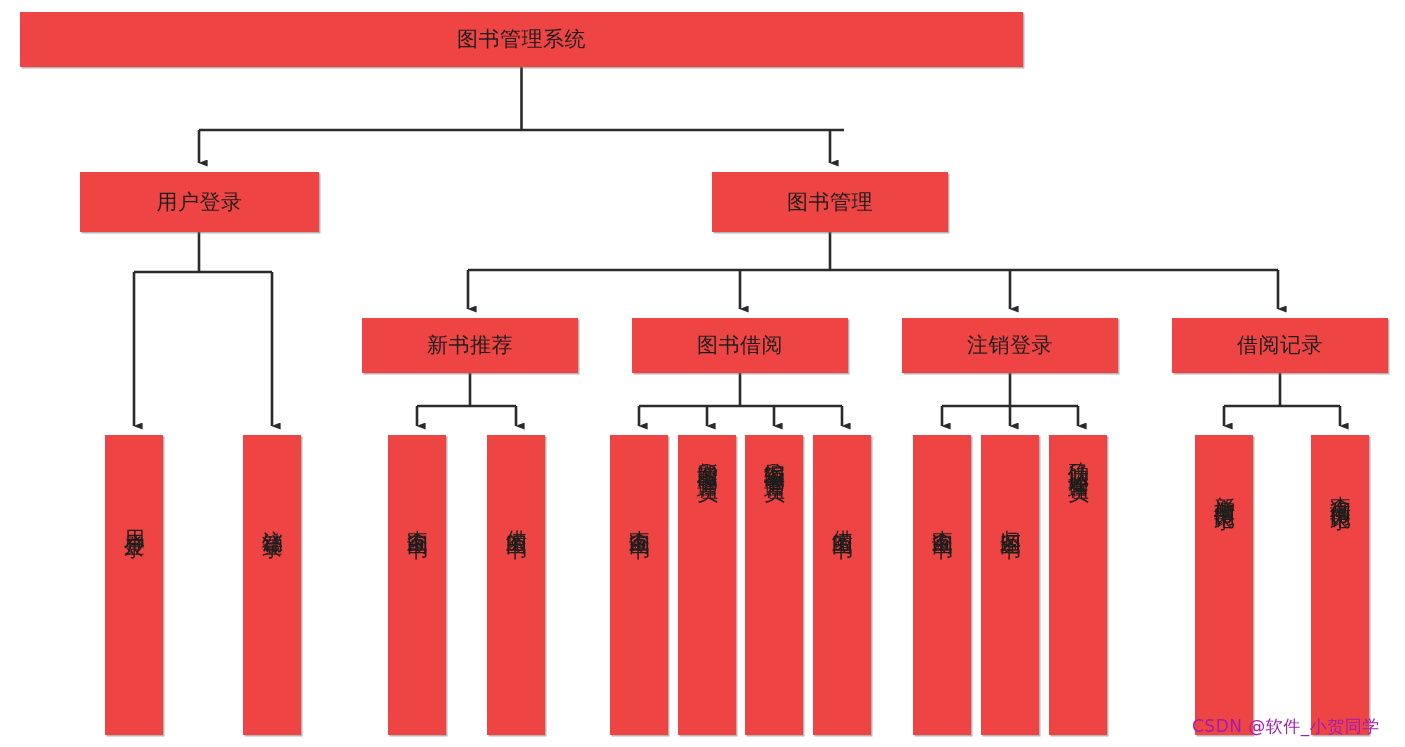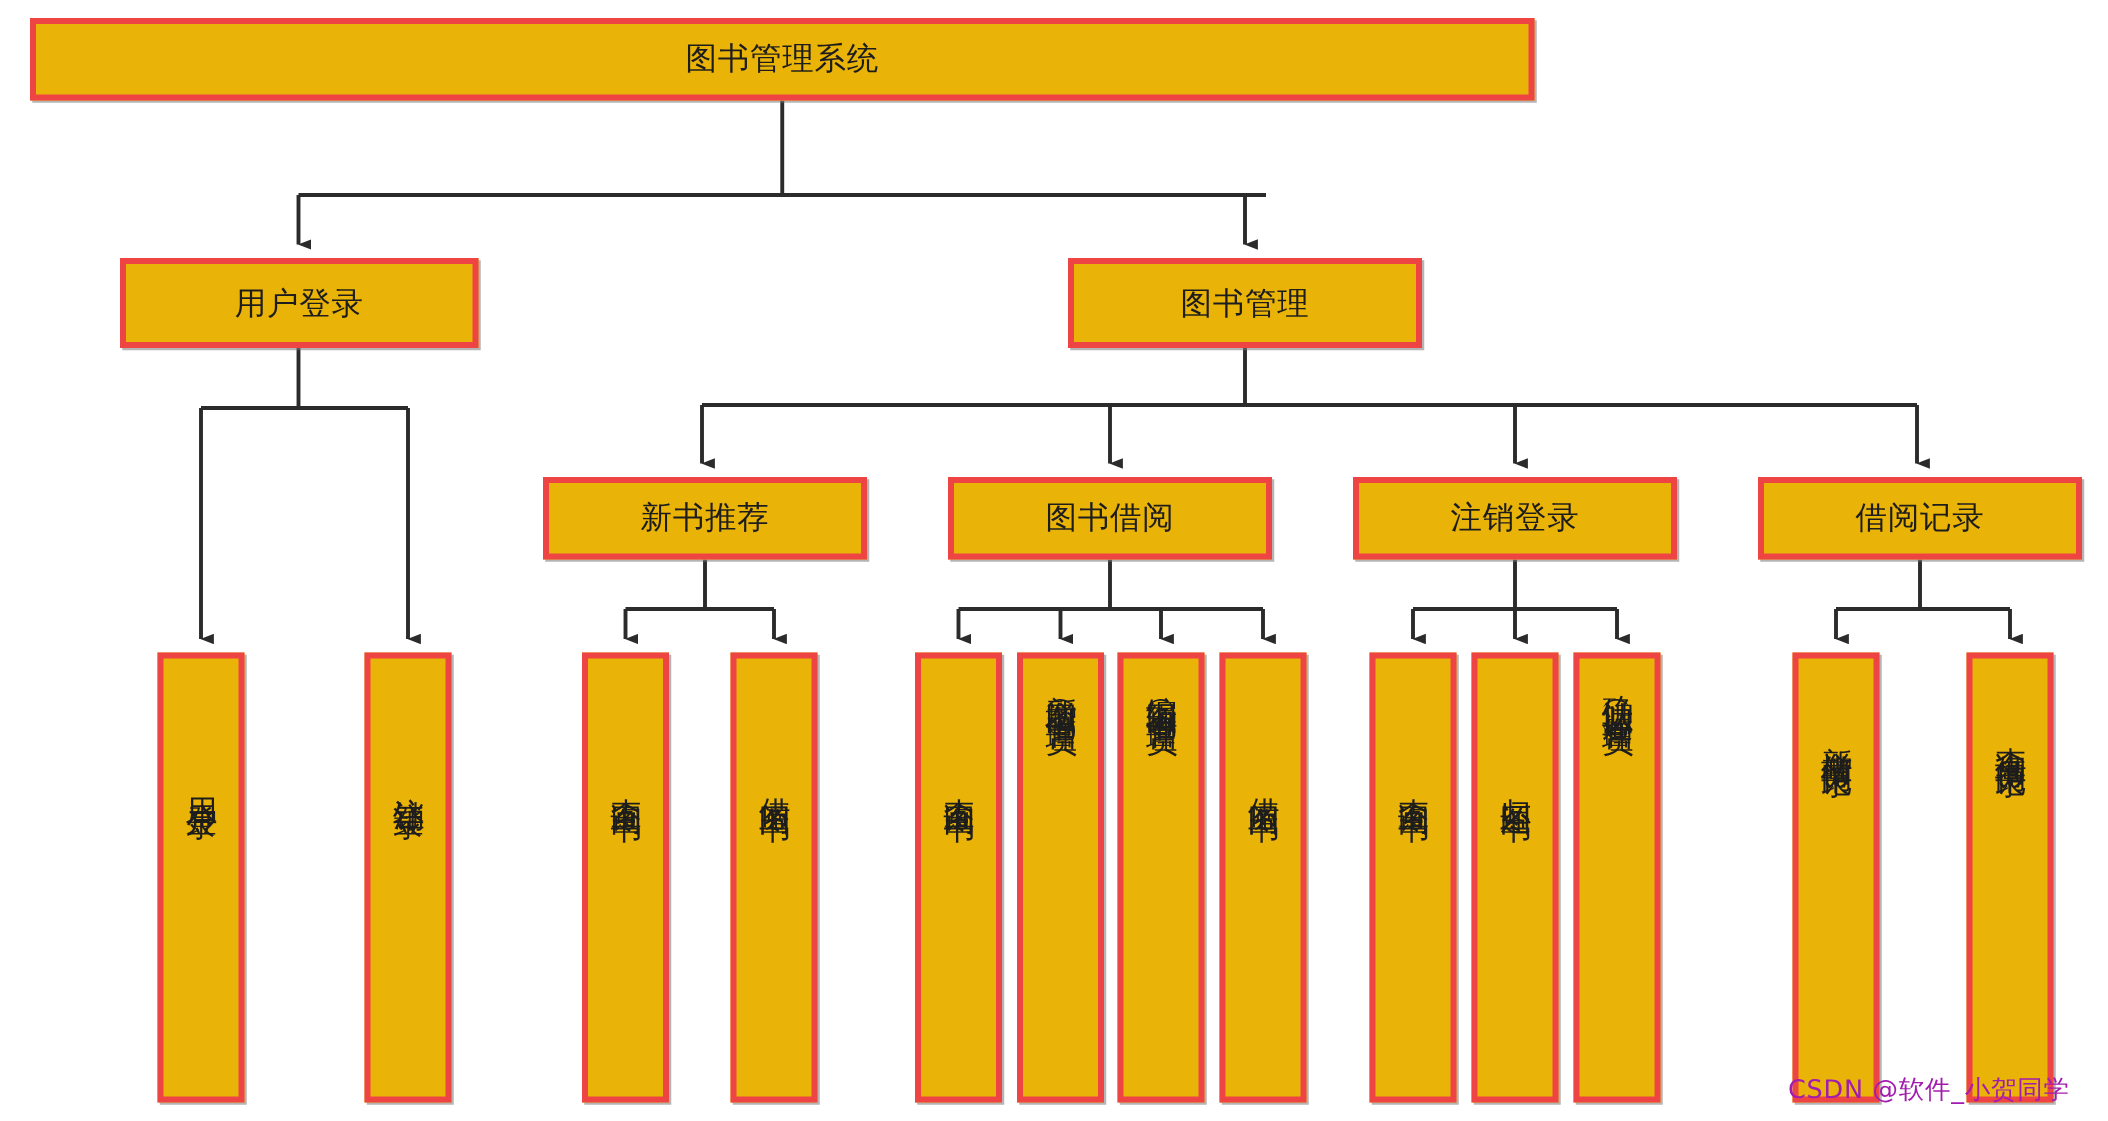--- a/index.html
+++ b/index.html
@@ -22,22 +22,22 @@
   svg.diagram-canvas {
     position: absolute;
     top: 0;
     left: 0;
     width: 1405px;
     height: 747px;
   }
   .node-box {
     position: absolute;
     box-sizing: border-box;
-    background: #eab308;
-    border: 4px solid #ef4444;
+    background: #ef4444;
+    border: 2px solid #ef4444;
     box-shadow: 1.5px 1.5px 0 0 rgba(120,120,120,0.55);
     display: flex;
     align-items: center;
     justify-content: center;
   }
   .node-label {
     color: #1d1d1d;
     font-size: 21px;
     line-height: 1.18;
     letter-spacing: 0.5px;

